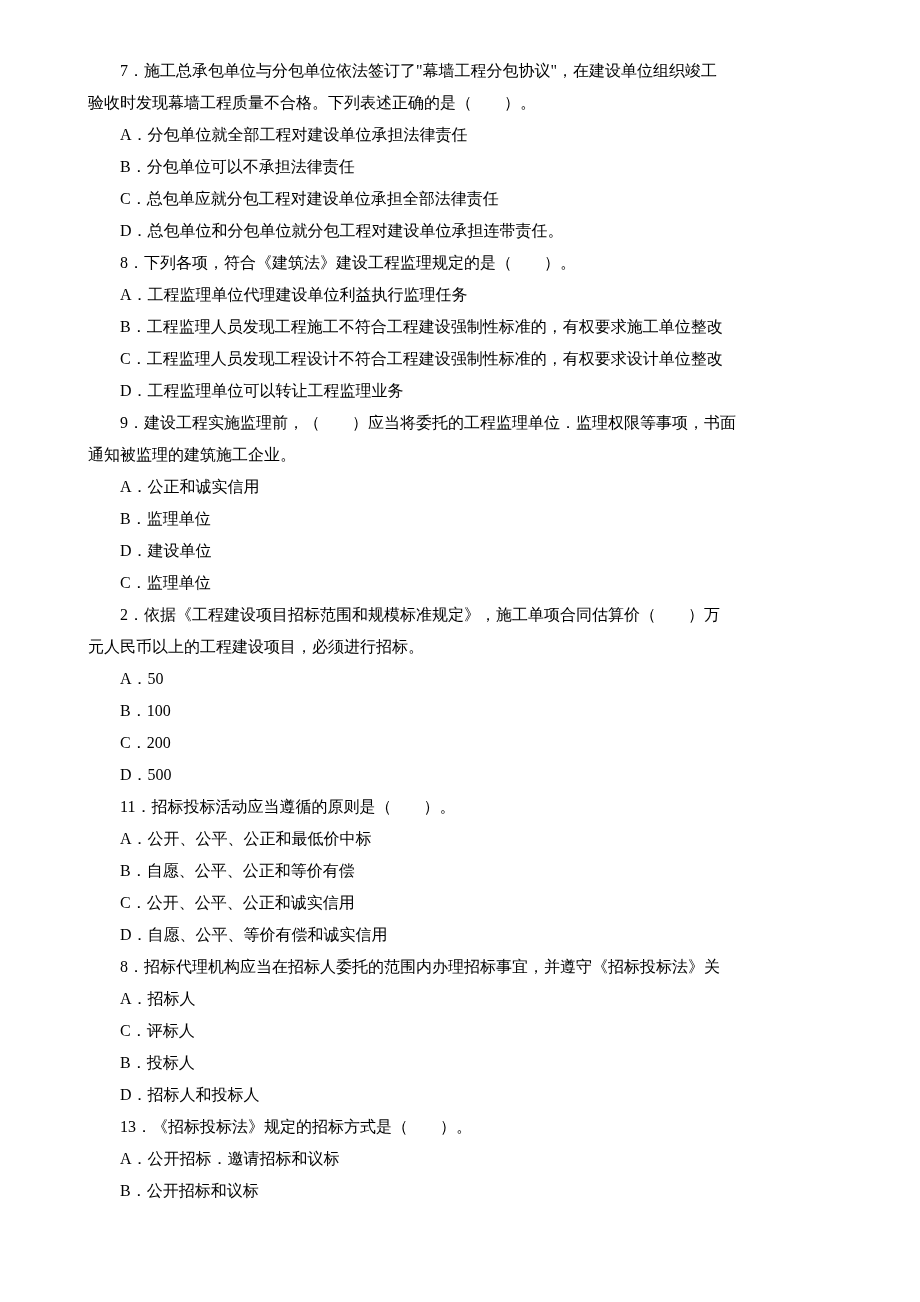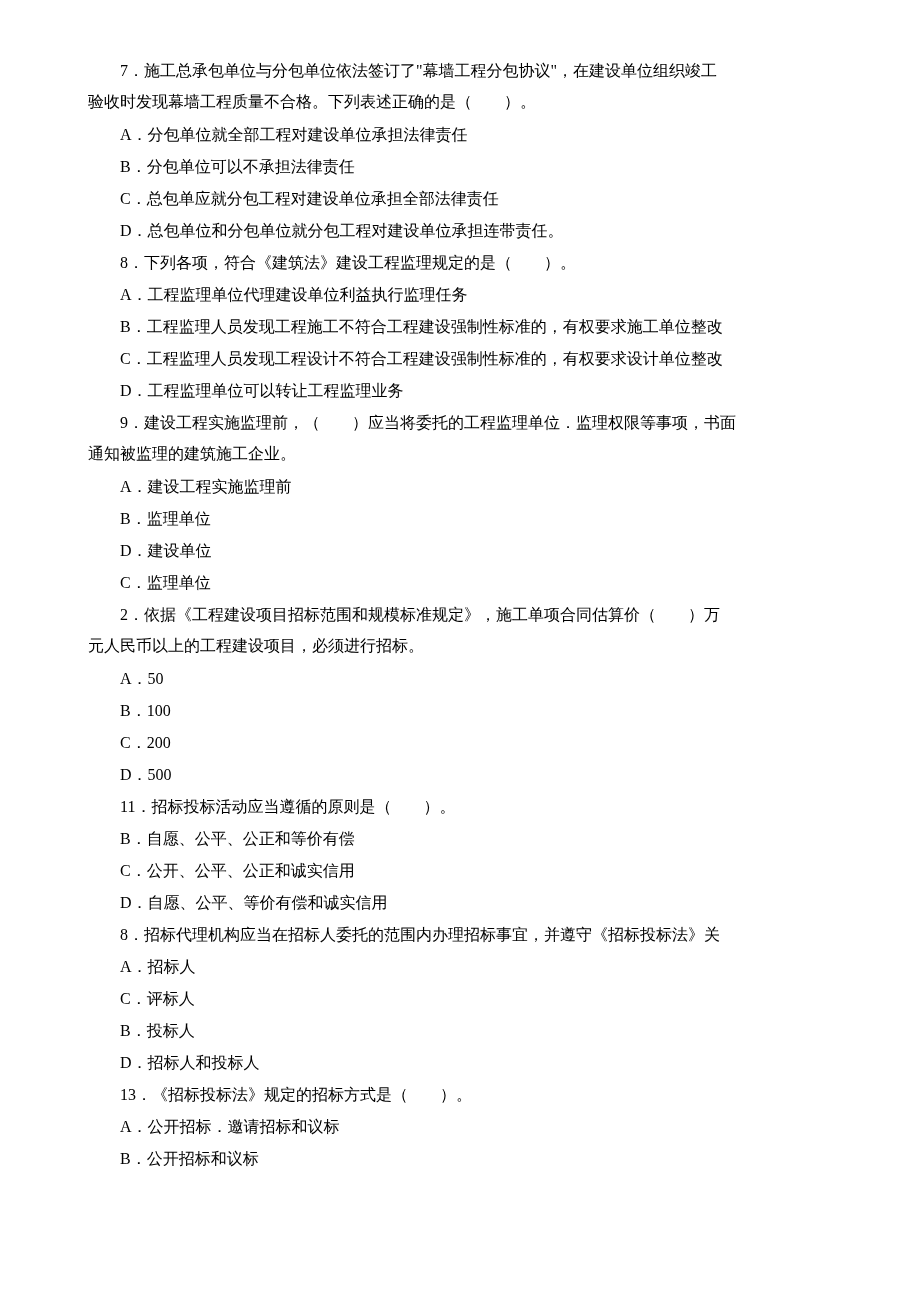--- a/index.html
+++ b/index.html
@@ -15,51 +15,51 @@
     .page {
       padding: 55px 88px 55px 88px;
     }
     .line {
       text-indent: 2em;
       margin: 0;
       white-space: normal;
     }
     .line.noindent {
       text-indent: 0;
-      font-family: Liberation Mono, monospace;
     }
   </style>
 </head>
 <body>
 
 <div class="page" id="page-root">
     <p class="line">7．施工总承包单位与分包单位依法签订了"幕墙工程分包协议"，在建设单位组织竣工</p>
     <p class="line noindent">验收时发现幕墙工程质量不合格。下列表述正确的是（　　）。</p>
     <p class="line">A．分包单位就全部工程对建设单位承担法律责任</p>
     <p class="line">B．分包单位可以不承担法律责任</p>
     <p class="line">C．总包单应就分包工程对建设单位承担全部法律责任</p>
     <p class="line">D．总包单位和分包单位就分包工程对建设单位承担连带责任。</p>
     <p class="line">8．下列各项，符合《建筑法》建设工程监理规定的是（　　）。</p>
     <p class="line">A．工程监理单位代理建设单位利益执行监理任务</p>
     <p class="line">B．工程监理人员发现工程施工不符合工程建设强制性标准的，有权要求施工单位整改</p>
     <p class="line">C．工程监理人员发现工程设计不符合工程建设强制性标准的，有权要求设计单位整改</p>
     <p class="line">D．工程监理单位可以转让工程监理业务</p>
     <p class="line">9．建设工程实施监理前，（　　）应当将委托的工程监理单位．监理权限等事项，书面</p>
     <p class="line noindent">通知被监理的建筑施工企业。</p>
-    <p class="line">A．建设工程实施监理前</p>
+    <p class="line">A．公正和诚实信用</p>
     <p class="line">B．监理单位</p>
     <p class="line">D．建设单位</p>
     <p class="line">C．监理单位</p>
     <p class="line">2．依据《工程建设项目招标范围和规模标准规定》，施工单项合同估算价（　　）万</p>
     <p class="line noindent">元人民币以上的工程建设项目，必须进行招标。</p>
     <p class="line">A．50</p>
     <p class="line">B．100</p>
     <p class="line">C．200</p>
     <p class="line">D．500</p>
     <p class="line">11．招标投标活动应当遵循的原则是（　　）。</p>
+    <p class="line">A．公开、公平、公正和最低价中标</p>
     <p class="line">B．自愿、公平、公正和等价有偿</p>
     <p class="line">C．公开、公平、公正和诚实信用</p>
     <p class="line">D．自愿、公平、等价有偿和诚实信用</p>
     <p class="line">8．招标代理机构应当在招标人委托的范围内办理招标事宜，并遵守《招标投标法》关</p>
     <p class="line">A．招标人</p>
     <p class="line">C．评标人</p>
     <p class="line">B．投标人</p>
     <p class="line">D．招标人和投标人</p>
     <p class="line">13．《招标投标法》规定的招标方式是（　　）。</p>
     <p class="line">A．公开招标．邀请招标和议标</p>

